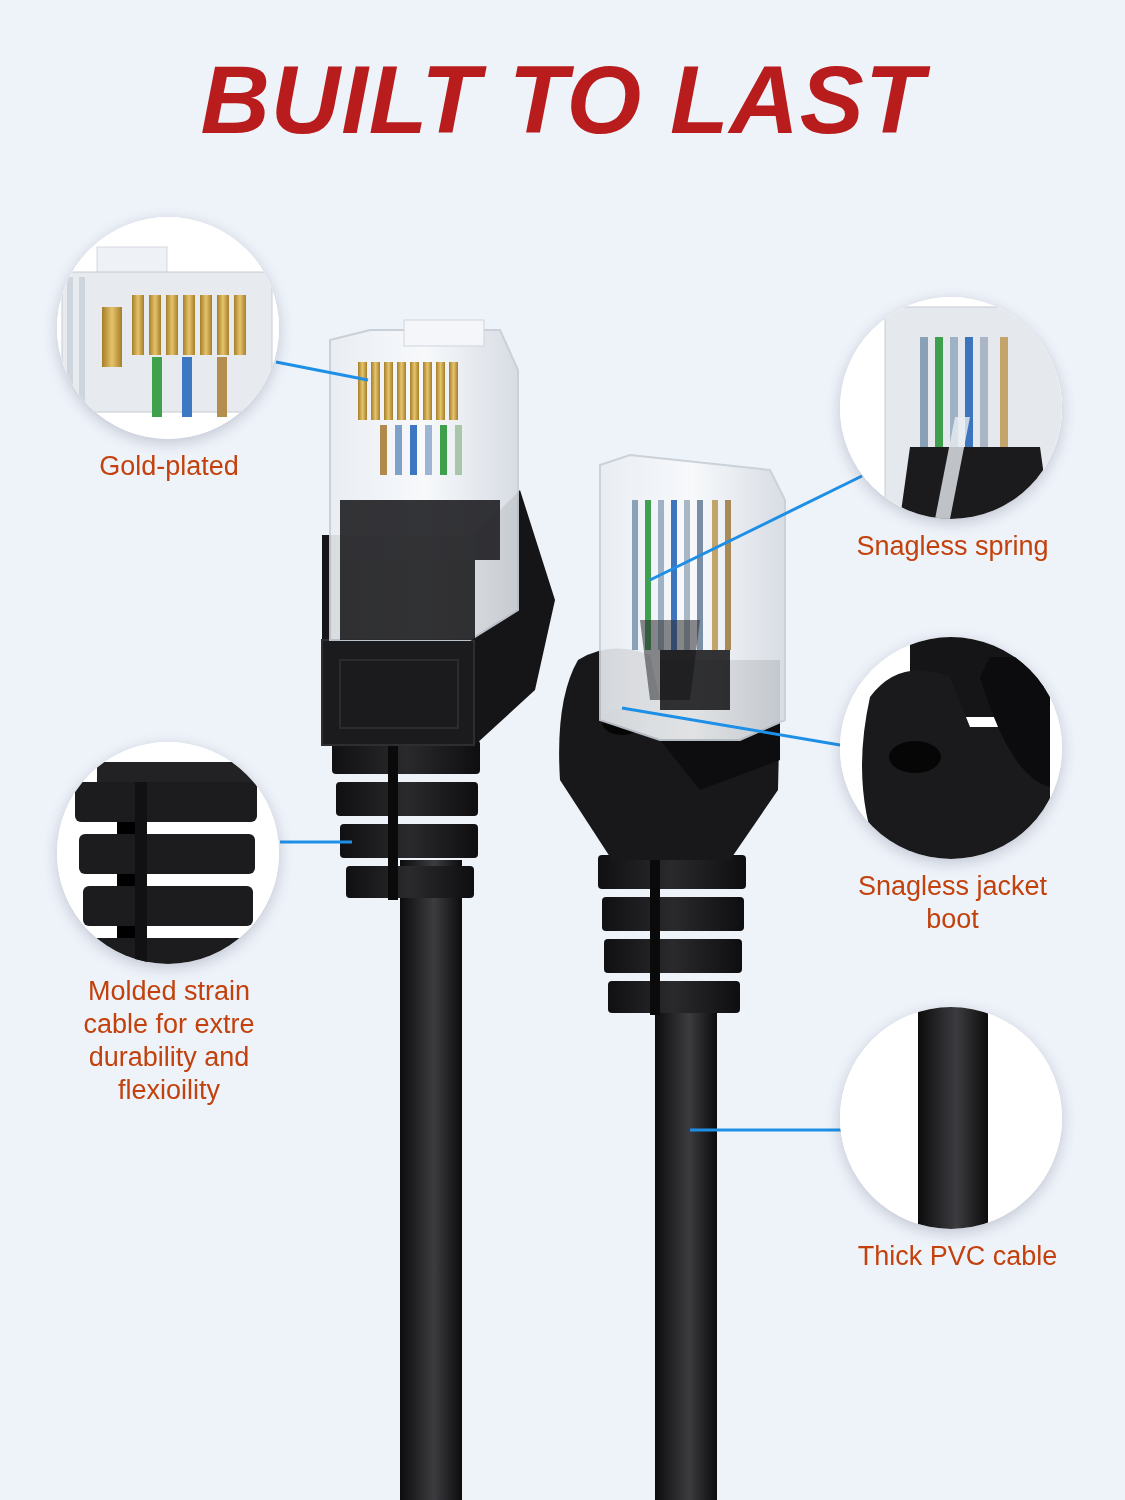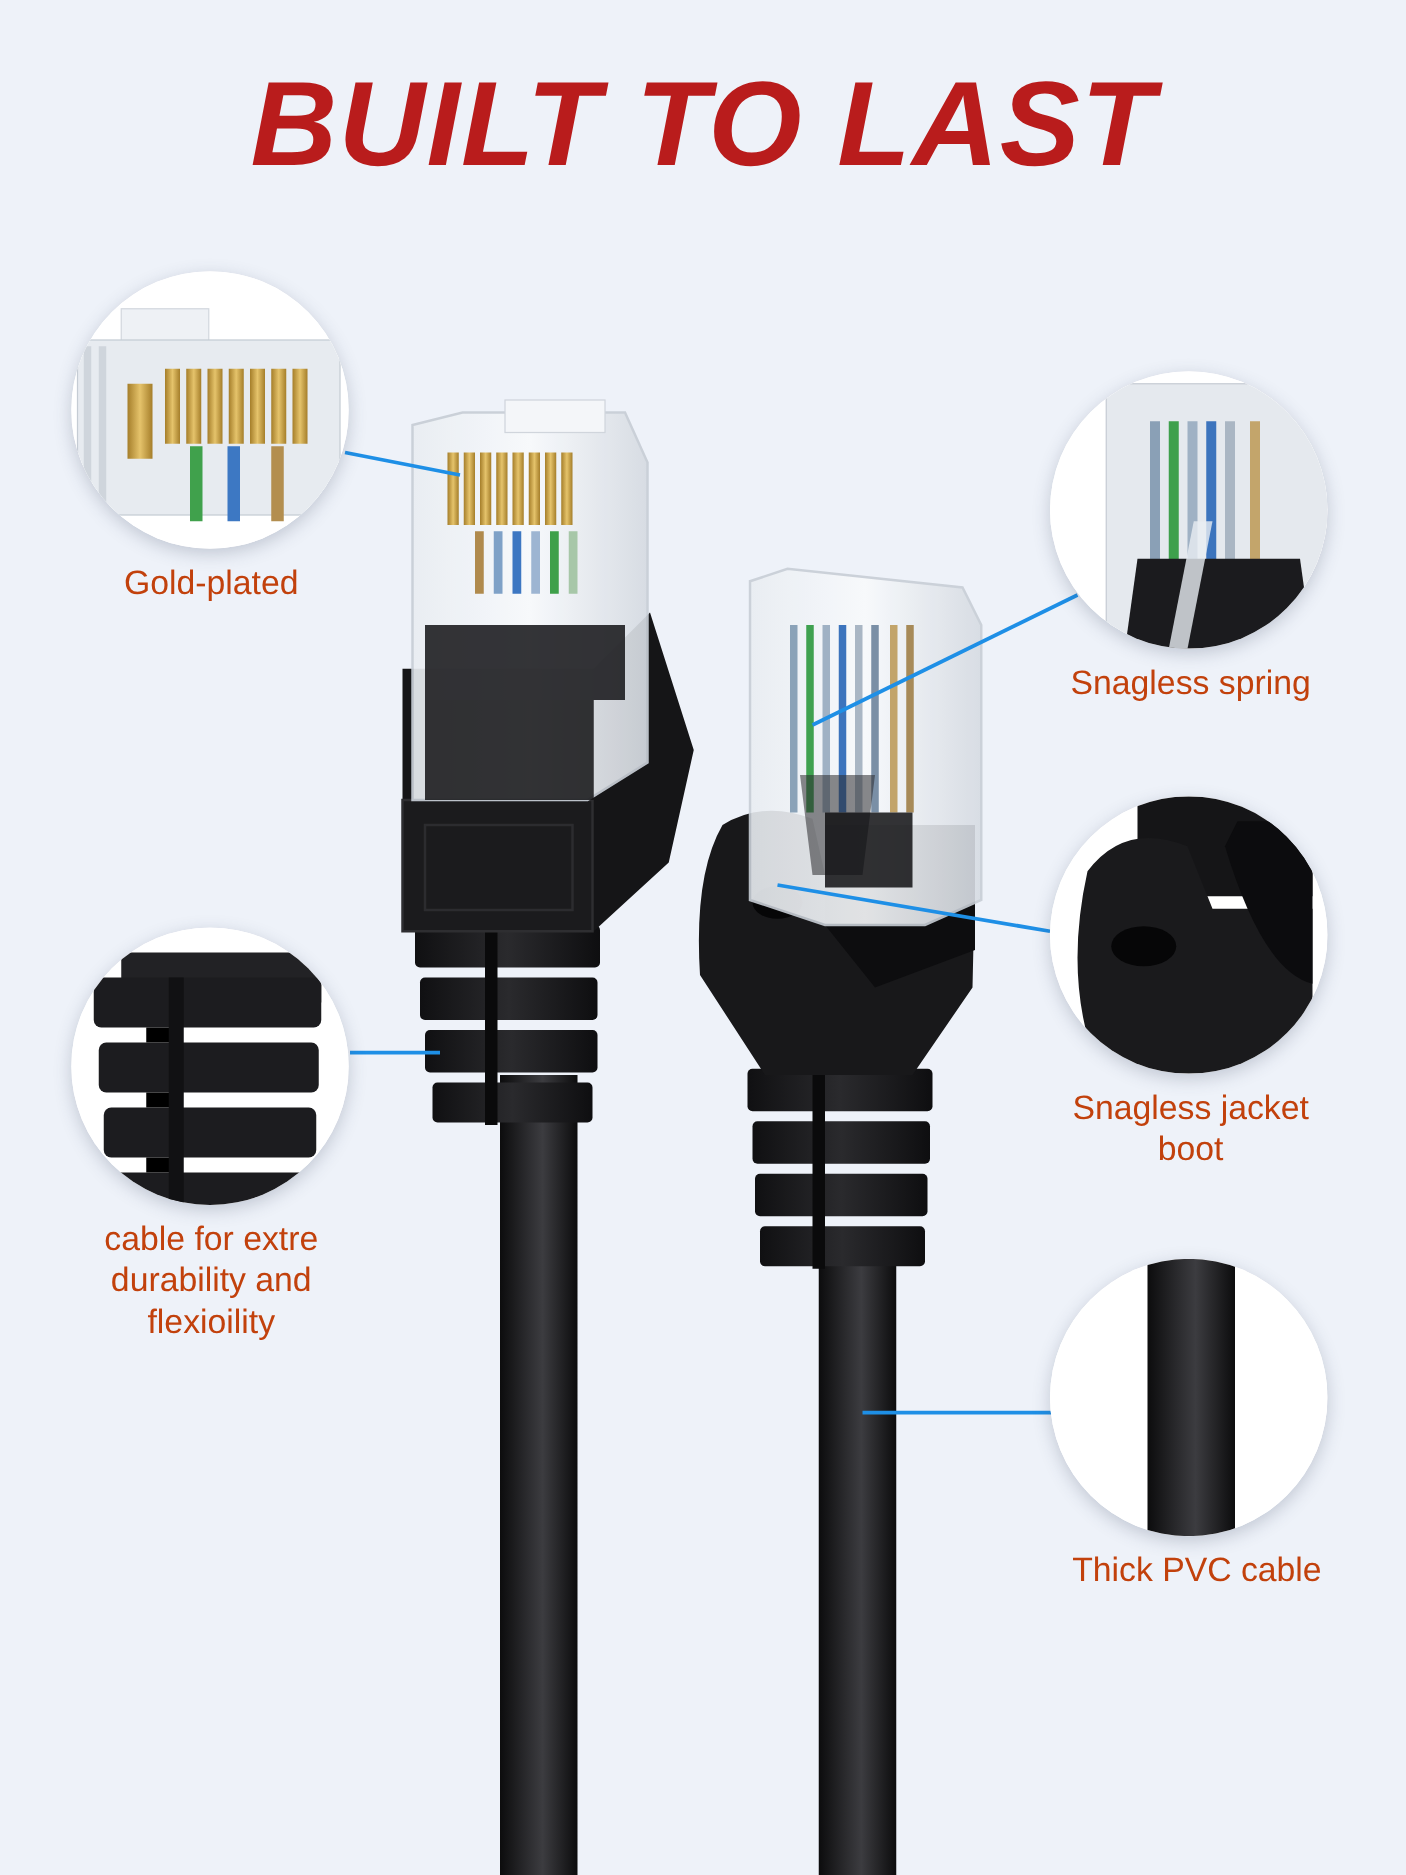--- a/index.html
+++ b/index.html
@@ -177,20 +177,21 @@
     </g>
     <g fill="#000">
       <rect x="60" y="80" width="22" height="12"></rect>
         <rect x="60" y="132" width="22" height="12"></rect>
       <rect x="60" y="184" width="22" height="12"></rect>
     </g>
     <rect x="78" y="40" width="12" height="180" fill="#111113"></rect>
   </svg>
 </div>
 <div class="label" style="left:50px; top:975px; width:238px;">
+  <div>Molded strain</div>
   <div>cable for extre</div>
   <div>durability and</div>
   <div>flexioility</div>
 </div>
 
 <div class="callout-circle" style="left:840px; top:297px; width:222px; height:222px;">
   <svg width="222" height="222" viewBox="0 0 222 222">
     <rect x="0" y="0" width="222" height="222" fill="#ffffff"></rect>
     <rect x="45" y="10" width="180" height="210" fill="#e5e9ee" stroke="#c6ccd4"></rect>
     <g>

